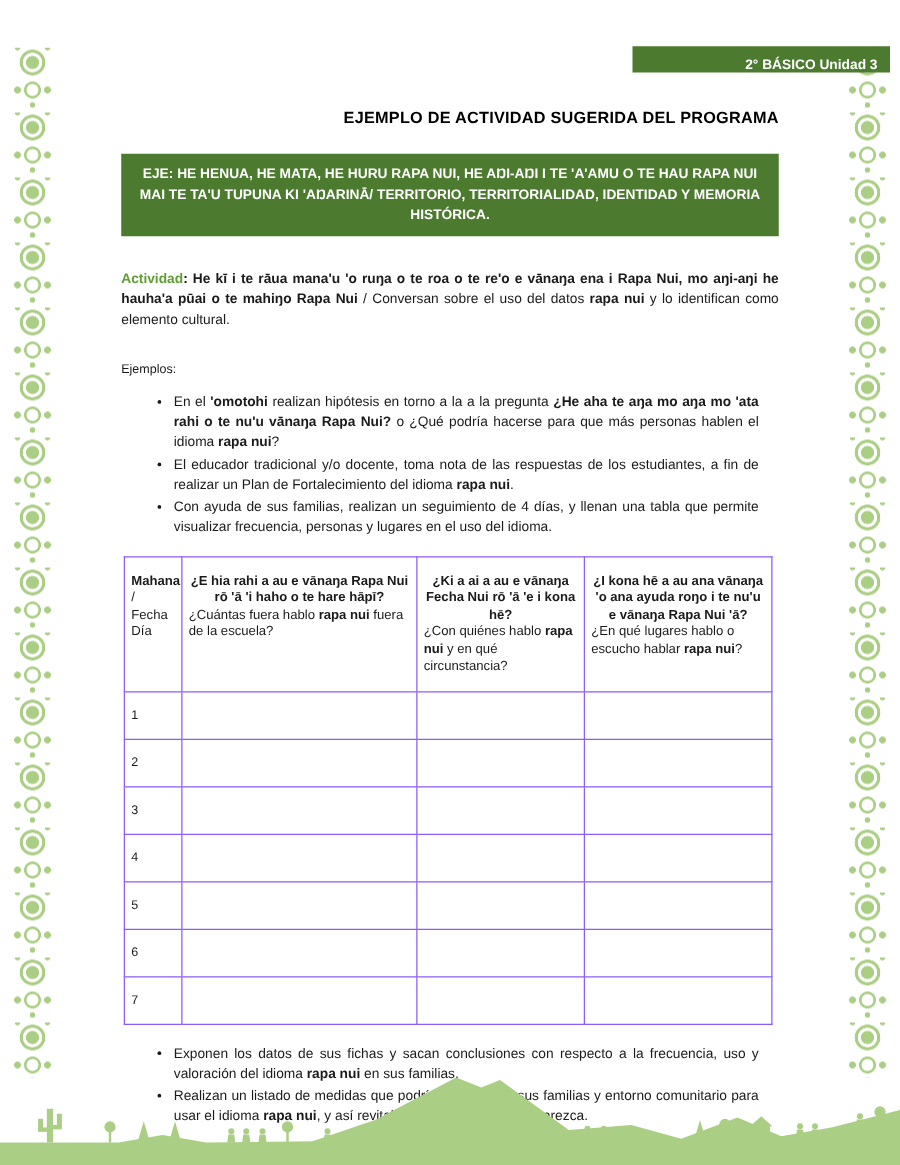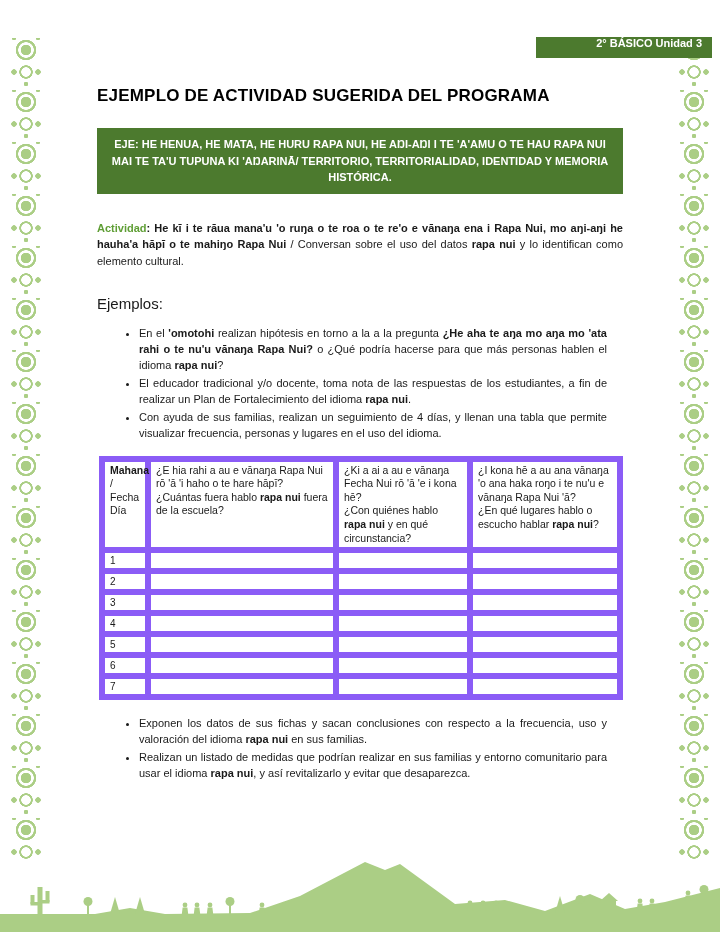--- a/index.html
+++ b/index.html
@@ -19,48 +19,48 @@
       radial-gradient(circle at 18px 46px, #abce85 2px, rgba(0,0,0,0) 2.5px),
       radial-gradient(circle at 6px 0px,  #abce85 2px, rgba(0,0,0,0) 2.5px),
       radial-gradient(circle at 30px 0px, #abce85 2px, rgba(0,0,0,0) 2.5px);
     background-size:36px 52px;
     background-repeat:repeat-y;
   }
   .side-border.left{left:8px;}
   .side-border.right{right:8px;}
 
   .badge{
-    position:absolute;top:37px;right:8px;width:176px;height:21px;
+    position:absolute;top:37px;right:8px;width:206px;height:21px;
     background:#4c7a2e;color:#ffffff;font-size:11px;font-weight:bold;
-    display:flex;align-items:flex-start;justify-content:flex-end;padding-right:10px;box-sizing:border-box;
+    display:flex;align-items:flex-end;justify-content:flex-end;padding-right:10px;box-sizing:border-box;
   }
 
   .content{position:absolute;left:97px;top:86px;width:526px;}
 
   .doc-title{
-    margin:0 0 22px 0;text-align:left;font-size:17px;font-weight:bold;color:#000;
+    margin:0 0 22px 0;text-align:right;font-size:13px;font-weight:bold;color:#000;
     letter-spacing:.2px;
   }
   .eje-banner{
     background:#4c7a2e;color:#ffffff;font-weight:bold;font-size:11px;line-height:1.5;
     padding:8px 10px;margin-bottom:26px;text-align:center;
   }
   .para{font-size:11px;line-height:1.5;text-align:justify;margin:0 0 26px 0;}
   .b{font-weight:bold;}
   .green-label{color:#5f9e35;font-weight:bold;}
-  .ejemplos{font-size:15px;margin:0 0 14px 0;}
+  .ejemplos{font-size:10px;margin:0 0 14px 0;}
 
   ul.bullets{margin:0 16px 14px 0;padding-left:42px;font-size:11px;line-height:1.45;}
   ul.bullets li{text-align:justify;margin-bottom:2px;}
 
   table.track{border-collapse:collapse;width:518px;margin:14px 0 16px 2px;table-layout:fixed;}
-  table.track th,table.track td{border:6px solid #8b5cf6;vertical-align:top;padding:2px 5px;box-sizing:border-box;}
+  table.track th,table.track td{border:1px solid #8b5cf6;vertical-align:top;padding:13px 5px;box-sizing:border-box;}
   table.track th{font-size:10.5px;line-height:1.3;text-align:left;font-weight:normal;background:#fff;}
   table.track td{font-size:10px;height:14px;}
-  .rn-q{display:block;font-weight:normal;}
+  .rn-q{display:block;font-weight:bold;text-align:center;}
   .es-q{display:block;}
   col.c1{width:46px;} col.c2{width:188px;} col.c3{width:134px;} col.c4{width:150px;}
 
   .landscape{position:absolute;left:0;bottom:0;width:720px;height:78px;}
   .landscape svg{display:block;}
 </style>
 </head>
 <body>
 
 <div class="page">
@@ -74,21 +74,21 @@
 
   <div class="content">
 
     <h1 class="doc-title">EJEMPLO DE ACTIVIDAD SUGERIDA DEL PROGRAMA</h1>
 
     <div class="eje-banner">
       <span>EJE: HE HENUA, HE MATA, HE HURU RAPA NUI, HE AŊI-AŊI I TE 'A'AMU O TE HAU RAPA NUI MAI TE TA'U TUPUNA KI 'AŊARINĀ/ TERRITORIO, TERRITORIALIDAD, IDENTIDAD Y MEMORIA HISTÓRICA.</span>
     </div>
 
     <p class="para">
-      <span class="green-label">Actividad</span><span class="b">: </span><span class="b">He kī i te rāua mana'u 'o ruŋa o te roa o te re'o e vānaŋa ena i Rapa Nui, mo aŋi-aŋi he hauha'a hāpī o te mahiŋo Rapa Nui</span><span> / Conversan sobre el uso del datos </span><span class="b">rapa nui</span><span> y lo identifican como elemento cultural.</span>
+      <span class="green-label">Actividad</span><span class="b">: </span><span class="b">He kī i te rāua mana'u 'o ruŋa o te roa o te re'o e vānaŋa ena i Rapa Nui, mo aŋi-aŋi he hauha'a pūai o te mahiŋo Rapa Nui</span><span> / Conversan sobre el uso del datos </span><span class="b">rapa nui</span><span> y lo identifican como elemento cultural.</span>
     </p>
 
     <p class="ejemplos">Ejemplos:</p>
 
     <ul class="bullets">
       <li>
         <span>En el </span><span class="b">'omotohi</span><span> realizan hipótesis en torno a la a la pregunta </span><span class="b">¿He aha te aŋa mo aŋa mo 'ata rahi o te nu'u vānaŋa Rapa Nui?</span><span> o ¿Qué podría hacerse para que más personas hablen el idioma </span><span class="b">rapa nui</span><span>?</span>
       </li>
       <li>
         <span>El educador tradicional y/o docente, toma nota de las respuestas de los estudiantes, a fin de realizar un Plan de Fortalecimiento del idioma </span><span class="b">rapa nui</span><span>.</span>
@@ -113,21 +113,21 @@
           </th>
           <th>
             <span class="rn-q">¿E hia rahi a au e vānaŋa Rapa Nui rō 'ā 'i haho o te hare hāpī?</span>
             <span class="es-q"><span>¿Cuántas fuera hablo </span><span class="b">rapa nui</span><span> fuera de la escuela?</span></span>
           </th>
           <th>
             <span class="rn-q">¿Ki a ai a au e vānaŋa Fecha Nui rō 'ā 'e i kona hē?</span>
             <span class="es-q"><span>¿Con quiénes hablo </span><span class="b">rapa nui</span><span> y en qué circunstancia?</span></span>
           </th>
           <th>
-            <span class="rn-q">¿I kona hē a au ana vānaŋa 'o ana haka roŋo i te nu'u e vānaŋa Rapa Nui 'ā?</span>
+            <span class="rn-q">¿I kona hē a au ana vānaŋa 'o ana ayuda roŋo i te nu'u e vānaŋa Rapa Nui 'ā?</span>
             <span class="es-q"><span>¿En qué lugares hablo o escucho hablar </span><span class="b">rapa nui</span><span>?</span></span>
           </th>
         </tr>
       </thead>
       <tbody>
         <tr>
             <td>1</td>
             <td></td>
             <td></td>
             <td></td>

